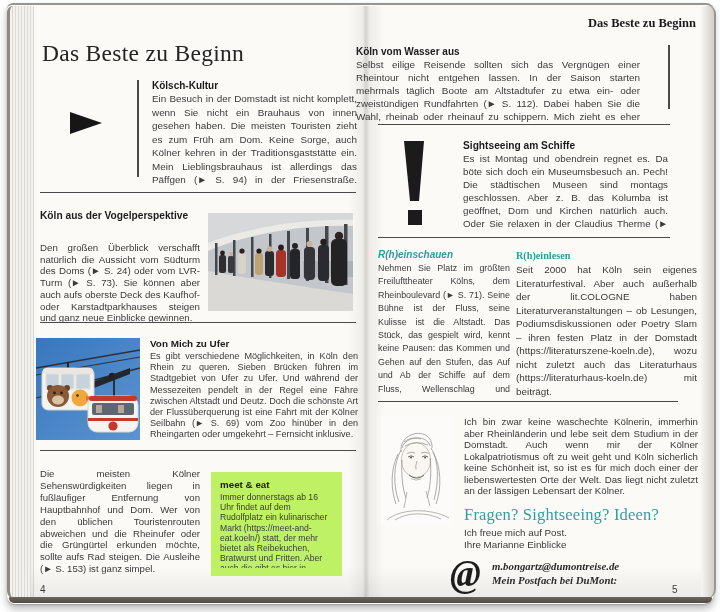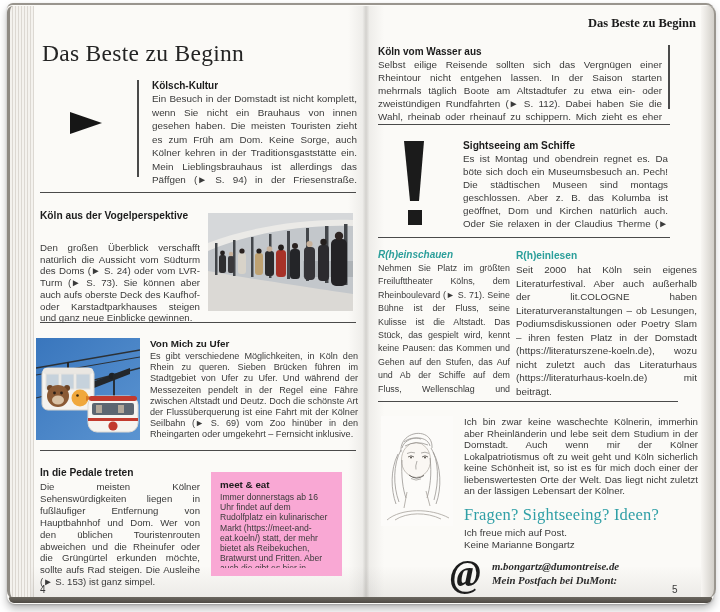--- a/index.html
+++ b/index.html
@@ -15,21 +15,21 @@
   .page-bottom-shade{position:absolute;left:31px;top:566px;width:670px;height:31px;background:linear-gradient(180deg,rgba(0,0,0,0),rgba(60,56,50,.08));}
   .title{font-family:"Liberation Serif",serif;font-size:23.5px;color:#242424;letter-spacing:.3px;}
   .runhead{font-family:"Liberation Serif",serif;font-weight:700;font-size:12.5px;color:#1b1b1b;text-align:right;}
   .h{font-weight:700;color:#1c1c1c;font-size:10px;line-height:13px;}
   .bodytxt{color:#3a3a3a;text-align:justify;hyphens:auto;overflow:hidden;}
   .rule{position:absolute;height:1px;background:#4a4a4a;}
   .vrule{position:absolute;width:2px;background:#4a4a4a;}
   .teal-h{color:#2b9e9a;}
   .cta{font-family:"Liberation Serif",serif;font-size:16.5px;color:#2f9fa6;letter-spacing:.2px;}
   .pagenum{font-size:10px;color:#3a3a3a;}
-  .meetbox{background:#f9a8d4;}
+  .meetbox{background:#bef264;}
   .tri{width:0;height:0;border-top:11px solid transparent;border-bottom:11px solid transparent;border-left:32px solid #161616;}
   .postbox{font-family:"Liberation Serif",serif;font-style:italic;font-weight:700;color:#2b2b2b;font-size:10.8px;line-height:13.5px;}
   .atglyph{font-family:"Liberation Serif",serif;font-style:italic;font-weight:700;font-size:37px;color:#1d1d1d;}
   svg{display:block;}
 </style>
 </head>
 <body>
 
 <div class="stage">
 
@@ -140,34 +140,33 @@
     <rect x="52" y="80" width="50" height="3" fill="#c23a2e"></rect>
     <circle cx="77" cy="88" r="4.6" fill="#c23a2e"></circle>
   </svg>
   <div class="abs" style="left:150px;top:337px;width:208px;">
     <div class="h" style="font-size:9.9px;">Von Mich zu Ufer</div>
     <div class="bodytxt" style="font-size:9.1px;line-height:11.2px;height:101px;margin-top:1px;">Es gibt verschiedene Möglichkeiten, in Köln den Rhein zu queren. Sieben Brücken führen im Stadtgebiet von Ufer zu Ufer. Und während der Messezeiten pendelt in der Regel eine Fähre zwischen Altstadt und Deutz. Doch die schönste Art der Flussüberquerung ist eine Fahrt mit der Kölner Seilbahn (► S. 69) vom Zoo hinüber in den Rheingarten oder umgekehrt – Fernsicht inklusive.</div>
   </div>
   <div class="rule" style="left:40px;top:450px;width:316px;"></div>
 
   <div class="abs" style="left:40px;top:466px;width:160px;">
-    <div class="h" style="font-size:10.2px;">In die Pedale treten</div>
     <div class="bodytxt" style="font-size:9.6px;line-height:11.9px;height:109px;margin-top:2px;">Die meisten Kölner Sehenswürdigkeiten liegen in fußläufiger Entfernung von Hauptbahnhof und Dom. Wer von den üblichen Touristenrouten abweichen und die Rheinufer oder die Grüngürtel erkunden möchte, sollte aufs Rad steigen. Die Ausleihe (► S. 153) ist ganz simpel.</div>
   </div>
 
   <div class="abs meetbox" style="left:211px;top:472px;width:131px;height:104px;padding:7px 9px;box-sizing:border-box;">
     <div class="h" style="font-size:9.8px;line-height:11px;">meet &amp; eat</div>
     <div class="bodytxt" style="font-size:8.6px;line-height:10.2px;height:76px;margin-top:2px;text-align:left;">Immer donnerstags ab 16 Uhr findet auf dem Rudolfplatz ein kulinarischer Markt (https://meet-and-eat.koeln/) statt, der mehr bietet als Reibekuchen, Bratwurst und Fritten. Aber auch die gibt es hier in erstklassiger Qualität. Und dazu entspannte Feierabendstimmung.</div>
   </div>
 
   <div class="abs pagenum" style="left:40px;top:584px;">4</div>
 
   <div class="abs runhead" style="left:480px;top:16px;width:216px;">Das Beste zu Beginn</div>
 
-  <div class="abs" style="left:378px;top:45px;width:284px;">
+  <div class="abs" style="left:356px;top:45px;width:284px;">
     <div class="h">Köln vom Wasser aus</div>
     <div class="bodytxt" style="font-size:9.9px;line-height:13px;height:66px;">Selbst eilige Reisende sollten sich das Vergnügen einer Rheintour nicht entgehen lassen. In der Saison starten mehrmals täglich Boote am Altstadtufer zu etwa ein- oder zweistündigen Rundfahrten (► S. 112). Dabei haben Sie die Wahl, rheinab oder rheinauf zu schippern. Mich zieht es eher nach Süden.</div>
   </div>
   <div class="vrule" style="left:668px;top:45px;height:64px;"></div>
   <div class="rule" style="left:378px;top:124px;width:292px;"></div>
 
   <svg class="abs" style="left:402px;top:141px;" width="24" height="86" viewBox="0 0 24 86">
     <polygon points="2,0 22,0 17,60 8,60" fill="#1b1b1b"></polygon>
     <rect x="6" y="69" width="14" height="15" fill="#1b1b1b"></rect>
   </svg>
@@ -175,21 +174,21 @@
     <div class="h" style="font-size:10.2px;">Sightseeing am Schiffe</div>
     <div class="bodytxt" style="font-size:9.8px;line-height:13px;height:79px;">Es ist Montag und obendrein regnet es. Da böte sich doch ein Museumsbesuch an. Pech! Die städtischen Museen sind montags geschlossen. Aber z. B. das Kolumba ist geöffnet, Dom und Kirchen natürlich auch. Oder Sie relaxen in der Claudius Therme (► S. 74) mit Blick auf den Dom.</div>
   </div>
   <div class="rule" style="left:378px;top:237px;width:292px;"></div>
 
   <div class="abs" style="left:378px;top:249px;width:132px;">
     <div class="h teal-h" style="font-size:10px;line-height:12px;font-style:italic;">R(h)einschauen</div>
     <div class="bodytxt" style="font-size:8.9px;line-height:13.4px;height:135px;margin-top:1px;">Nehmen Sie Platz im größten Freilufttheater Kölns, dem Rheinboulevard (► S. 71). Seine Bühne ist der Fluss, seine Kulisse ist die Altstadt. Das Stück, das gespielt wird, kennt keine Pausen: das Kommen und Gehen auf den Stufen, das Auf und Ab der Schiffe auf dem Fluss, Wellenschlag und Wolkentreiben, bei Dunkelheit dann das Funkeln der Lichter.</div>
   </div>
   <div class="abs" style="left:516px;top:249px;width:181px;">
-    <div class="h teal-h" style="font-size:10.2px;line-height:13px;">R(h)einlesen</div>
+    <div class="h teal-h" style="font-size:10.2px;line-height:13px;font-family:Liberation Serif, serif;">R(h)einlesen</div>
     <div class="bodytxt" style="font-size:9.9px;line-height:13.5px;height:135px;margin-top:1px;">Seit 2000 hat Köln sein eigenes Literaturfestival. Aber auch außerhalb der lit.COLOGNE haben Literaturveranstaltungen – ob Lesungen, Podiumsdiskussionen oder Poetry Slam – ihren festen Platz in der Domstadt (https://literaturszene-koeln.de), wozu nicht zuletzt auch das Literaturhaus (https://literaturhaus-koeln.de) mit beiträgt.</div>
   </div>
   <div class="rule" style="left:378px;top:401px;width:300px;"></div>
 
   <svg class="abs" style="left:381px;top:416px;" width="72" height="110" viewBox="0 0 72 110">
     <rect x="0" y="0" width="72" height="110" fill="#fcfbf9"></rect>
     <ellipse cx="35" cy="44" rx="14.5" ry="17.5" fill="#faf7f3" stroke="#b8b2ab" stroke-width="0.8"></ellipse>
     <g stroke="#8f8c88" stroke-width="0.8" fill="none" opacity="0.9">
       <path d="M20,36 C18,14 52,10 51,32"></path>
       <path d="M21,32 C24,20 46,18 49,30"></path>
@@ -220,21 +219,21 @@
       <path d="M45,75 L49,90"></path>
       <path d="M6,104 C20,92 50,92 68,102"></path>
       <path d="M14,104 C26,96 46,96 60,103"></path>
     </g>
   </svg>
 
   <div class="abs bodytxt" style="left:464px;top:416px;width:234px;font-size:9.7px;line-height:11.5px;height:82px;">Ich bin zwar keine waschechte Kölnerin, immerhin aber Rheinländerin und lebe seit dem Studium in der Domstadt. Auch wenn mir der Kölner Lokalpatriotismus oft zu weit geht und Köln sicherlich keine Schönheit ist, so ist es für mich doch einer der liebenswertesten Orte der Welt. Das liegt nicht zuletzt an der lässigen Lebensart der Kölner.</div>
   <div class="abs cta" style="left:464px;top:505px;">Fragen? Sightseeing? Ideen?</div>
   <div class="abs" style="left:464px;top:527px;width:220px;font-size:9.8px;line-height:11.7px;color:#3a3a3a;">
     <div>Ich freue mich auf Post.</div>
-    <div>Keine Marianne Bongartz</div>
+    <div>Ihre Marianne Einblicke</div>
   </div>
 
   <div class="abs atglyph" style="left:450px;top:552px;">@</div>
   <div class="abs postbox" style="left:492px;top:560px;width:210px;">
     <div>m.bongartz@dumontreise.de</div>
     <div>Mein Postfach bei DuMont:</div>
   </div>
 
   <div class="abs pagenum" style="left:672px;top:584px;">5</div>
 

